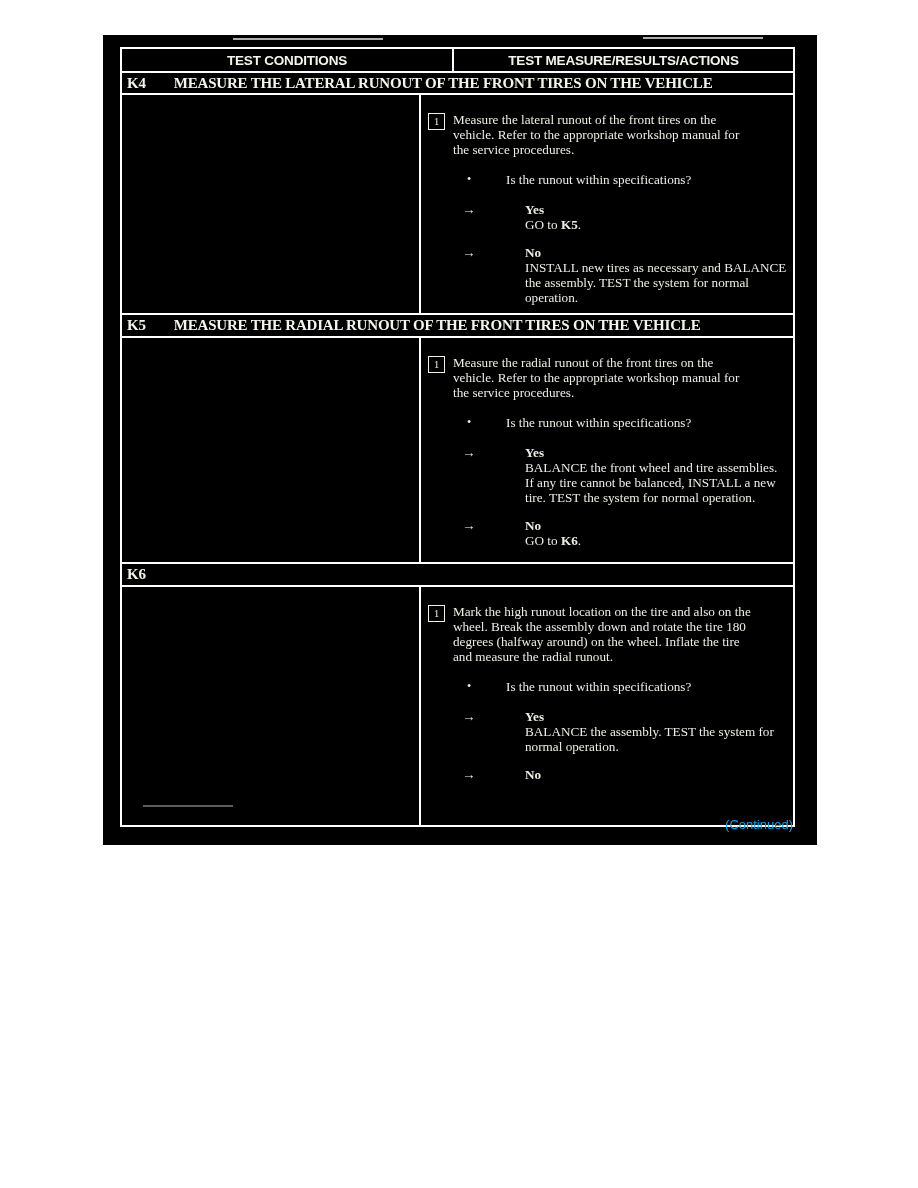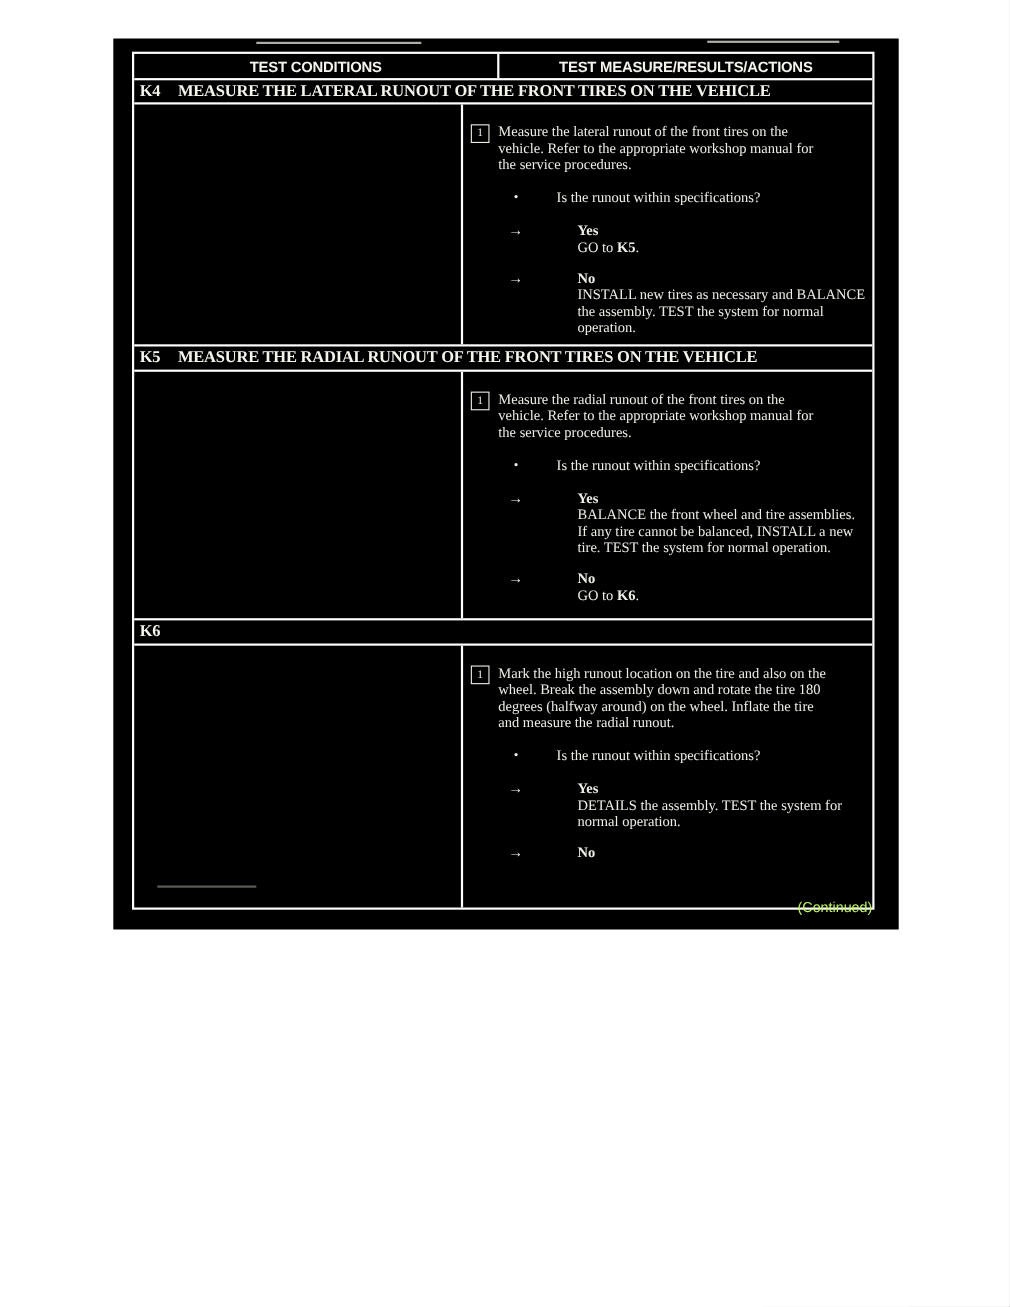--- a/index.html
+++ b/index.html
@@ -28,21 +28,21 @@
   }
   .head-cell.left  { width:332px; border-right:2px solid #ffffff; }
   .head-cell.right { flex:1; }
 
   .sec-title {
     height:22px; border-bottom:2px solid #ffffff;
     display:flex; align-items:center;
     font-weight:bold; font-size:15px; letter-spacing:-0.2px; color:#f4f3ec;
     padding-left:5px; white-space:nowrap; overflow:hidden;
   }
-  .sec-title .sec-id { margin-right:16px; }
+  .sec-title .sec-id { margin-right:28px; }
   .k5t { height:23px; }
   .k6t { height:23px; }
 
   .sec-body { display:flex; border-bottom:2px solid #ffffff; }
   .sec-body.last { border-bottom:none; }
   .b-k4 { min-height:208px; }
   .b-k5 { min-height:226px; }
   .b-k6 { min-height:238px; }
   .cond-cell { width:332px; border-right:2px solid #ffffff; }
   .detail-cell { flex:1; padding:17px 6px 8px 0; font-size:13.2px; line-height:15px; color:#eeede6; }
@@ -61,21 +61,21 @@
 
   .result-row { display:flex; margin-left:41px; }
   .result-row.yes { margin-bottom:13px; }
   .arrow { flex:0 0 30px; font-size:13.5px; }
   .result-content { width:262px;margin-left:33px; }
   .result-label { font-weight:bold; }
   .bold { font-weight:bold; }
 
   .continued {
     position:absolute; right:24px; top:782px;
-    font-family:"Liberation Sans", sans-serif; font-size:13px; color:#bef264;
+    font-family:"Liberation Sans", sans-serif; font-size:13px; color:#0ea5e9;
   }
 </style>
 </head>
 <body>
 
 <div class="page">
   <div class="scan">
     <div class="artifact a1"></div>
     <div class="artifact a2"></div>
     <div class="artifact a3"></div>
@@ -162,21 +162,21 @@
             <span class="step-text">Mark the high runout location on the tire and also on the wheel. Break the assembly down and rotate the tire 180 degrees (halfway around) on the wheel. Inflate the tire and measure the radial runout.</span>
           </div>
           <div class="question-row">
             <span class="bullet">•</span>
             <span class="q-text">Is the runout within specifications?</span>
           </div>
           <div class="result-row yes">
             <span class="arrow">→</span>
             <div class="result-content">
               <div class="result-label">Yes</div>
-              <div class="result-action"><span>DETAILS the assembly. TEST the system for normal operation.</span><span class="bold"></span><span></span></div>
+              <div class="result-action"><span>BALANCE the assembly. TEST the system for normal operation.</span><span class="bold"></span><span></span></div>
             </div>
           </div>
           <div class="result-row no">
             <span class="arrow">→</span>
             <div class="result-content">
               <div class="result-label">No</div>
             </div>
           </div>
         </div>
       </div>

